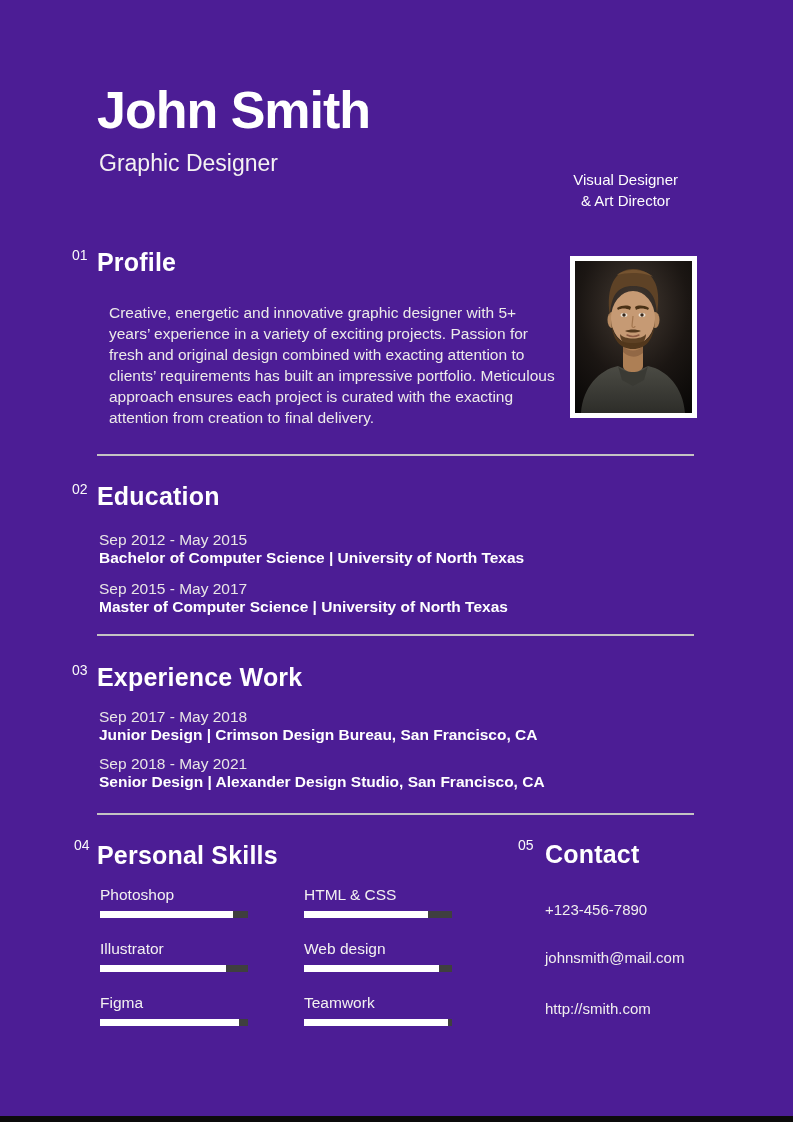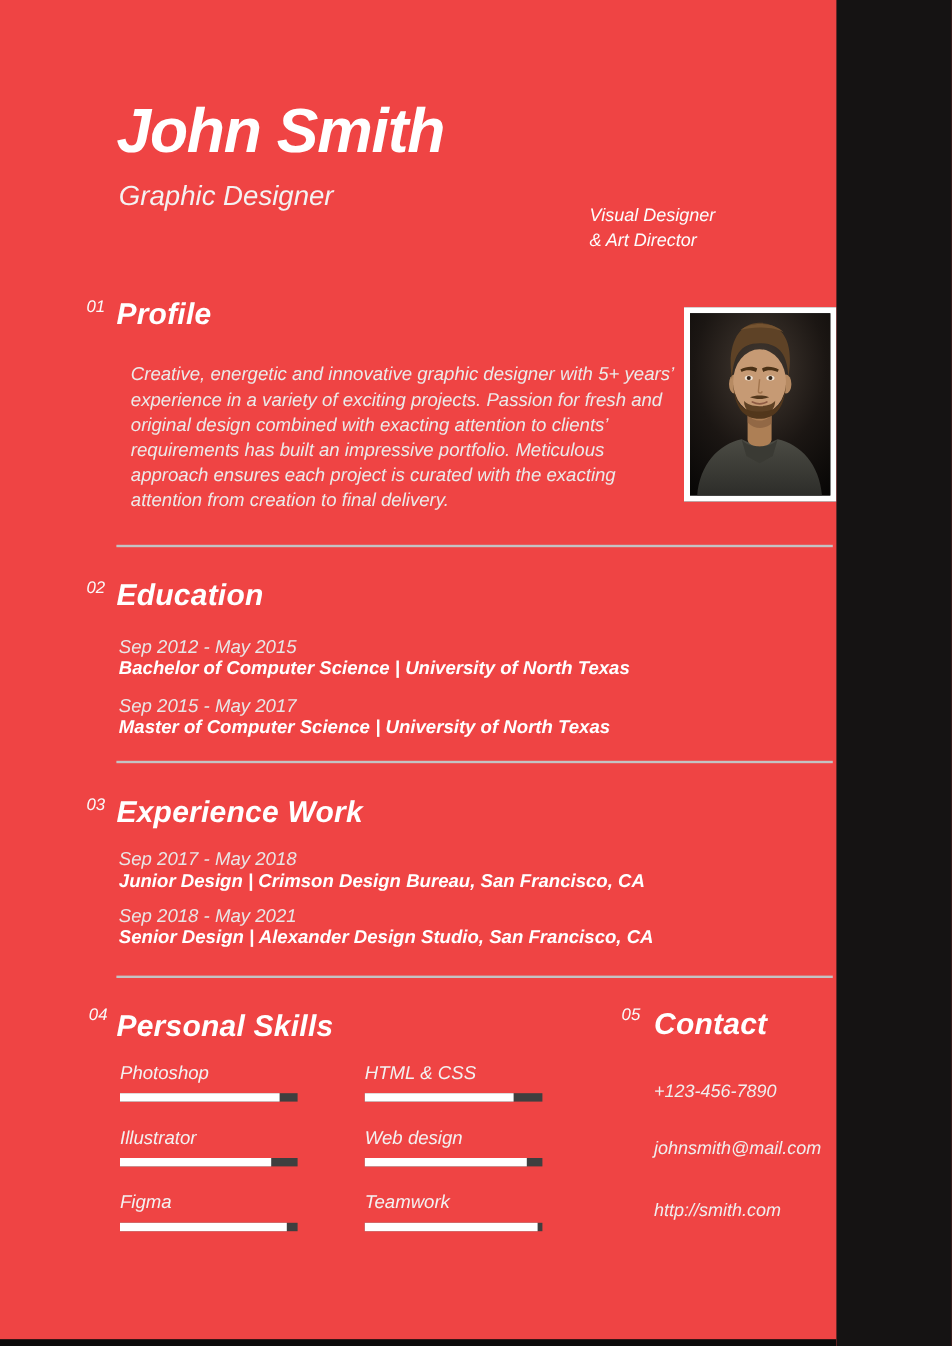--- a/index.html
+++ b/index.html
@@ -1,26 +1,26 @@
 <!DOCTYPE html>
 <html><head>
 <meta charset="utf-8">
 <style>
   html,body{margin:0;padding:0;background:#151313;}
   .page{
-    position:relative;width:697px;height:1122px;background:#ef4444;
-    font-family:"Liberation Sans",sans-serif;color:#ffffff;overflow:hidden;font-style:italic;
+    position:relative;width:793px;height:1122px;background:#4c1d95;
+    font-family:"Liberation Sans",sans-serif;color:#ffffff;overflow:hidden;
   }
   .bottom-edge{position:absolute;left:0;bottom:0;width:100%;height:6px;background:#0C0B0B;}
 
   
   .name{position:absolute;left:97px;top:82px;margin:0;font-size:52px;line-height:56px;
         font-weight:bold;letter-spacing:-1px;color:#ffffff;}
   .role{position:absolute;left:99px;top:150px;font-size:23px;font-weight:400;color:#f4f2f2;}
-  .tagline{position:absolute;top:169px;right:101px;text-align:left;font-size:15px;
+  .tagline{position:absolute;top:169px;right:115px;text-align:center;font-size:15px;
            line-height:21px;color:#fdfdfd;}
 
   
   .sec-num{position:absolute;font-size:14px;font-weight:400;color:#fafafa;line-height:1;}
   .sec-title{position:absolute;margin:0;font-size:25px;font-weight:bold;line-height:1;
              letter-spacing:.2px;color:#ffffff;}
   .num-profile{left:72px;top:248px;}   .title-profile{left:97px;top:250px;}
   .num-education{left:72px;top:482px;} .title-education{left:97px;top:484px;}
   .num-experience{left:72px;top:663px;}.title-experience{left:97px;top:665px;}
   .num-skills{left:74px;top:838px;}    .title-skills{left:97px;top:843px;text-align:right;}

